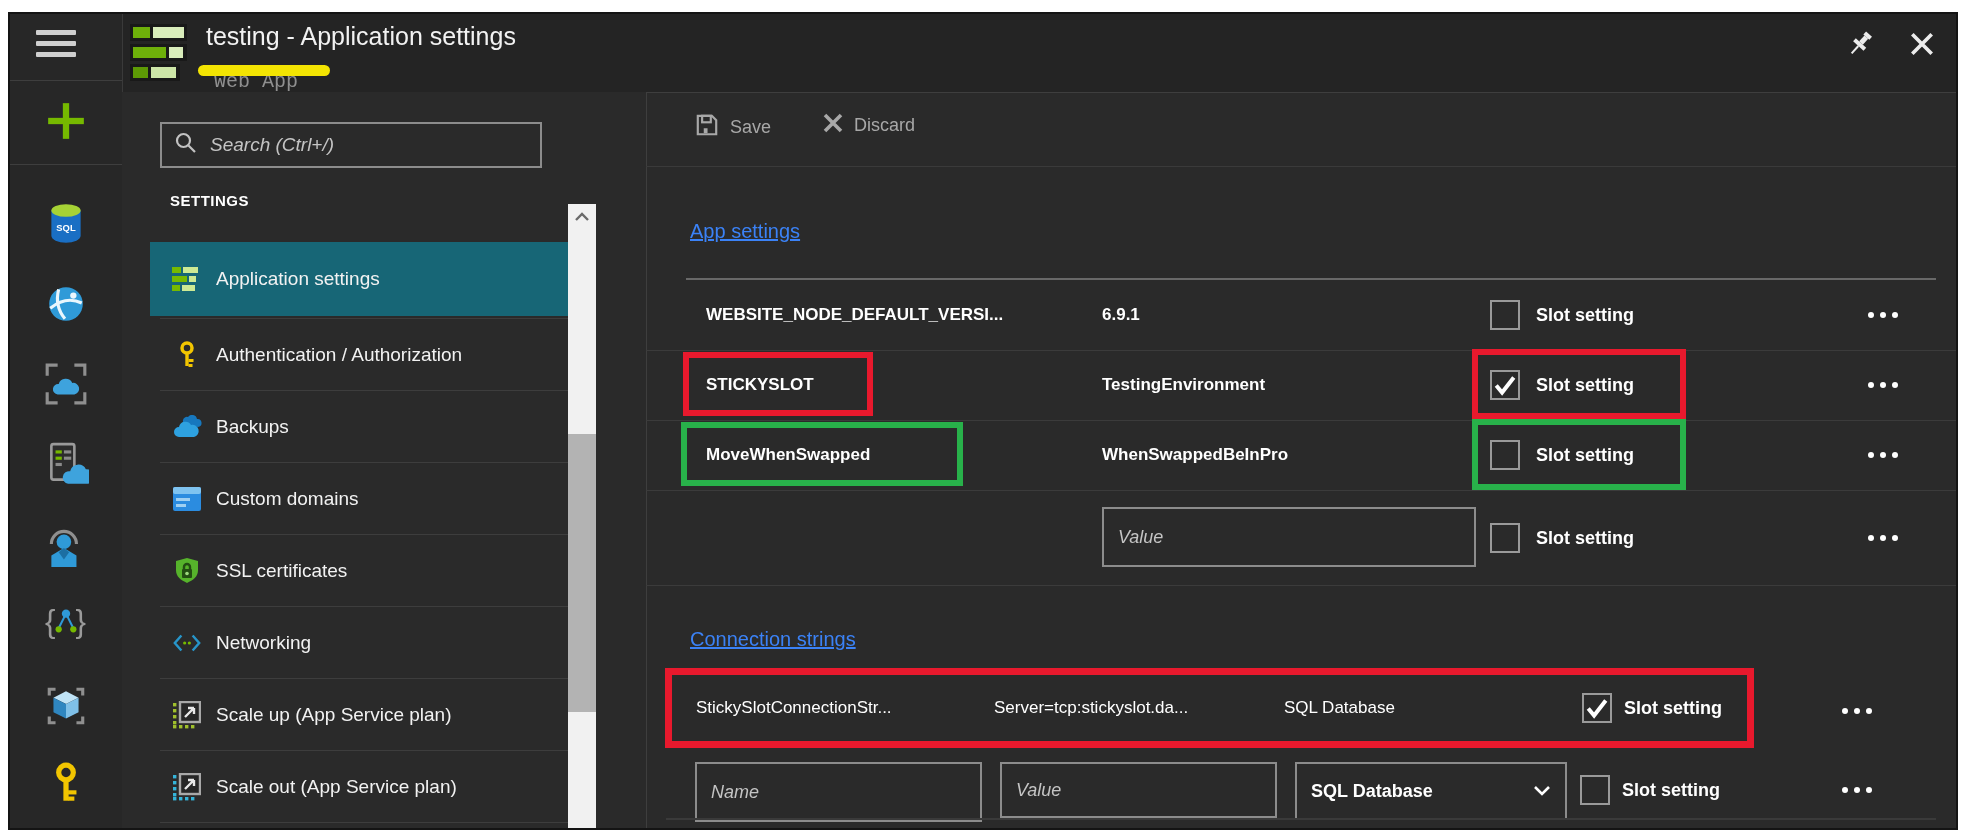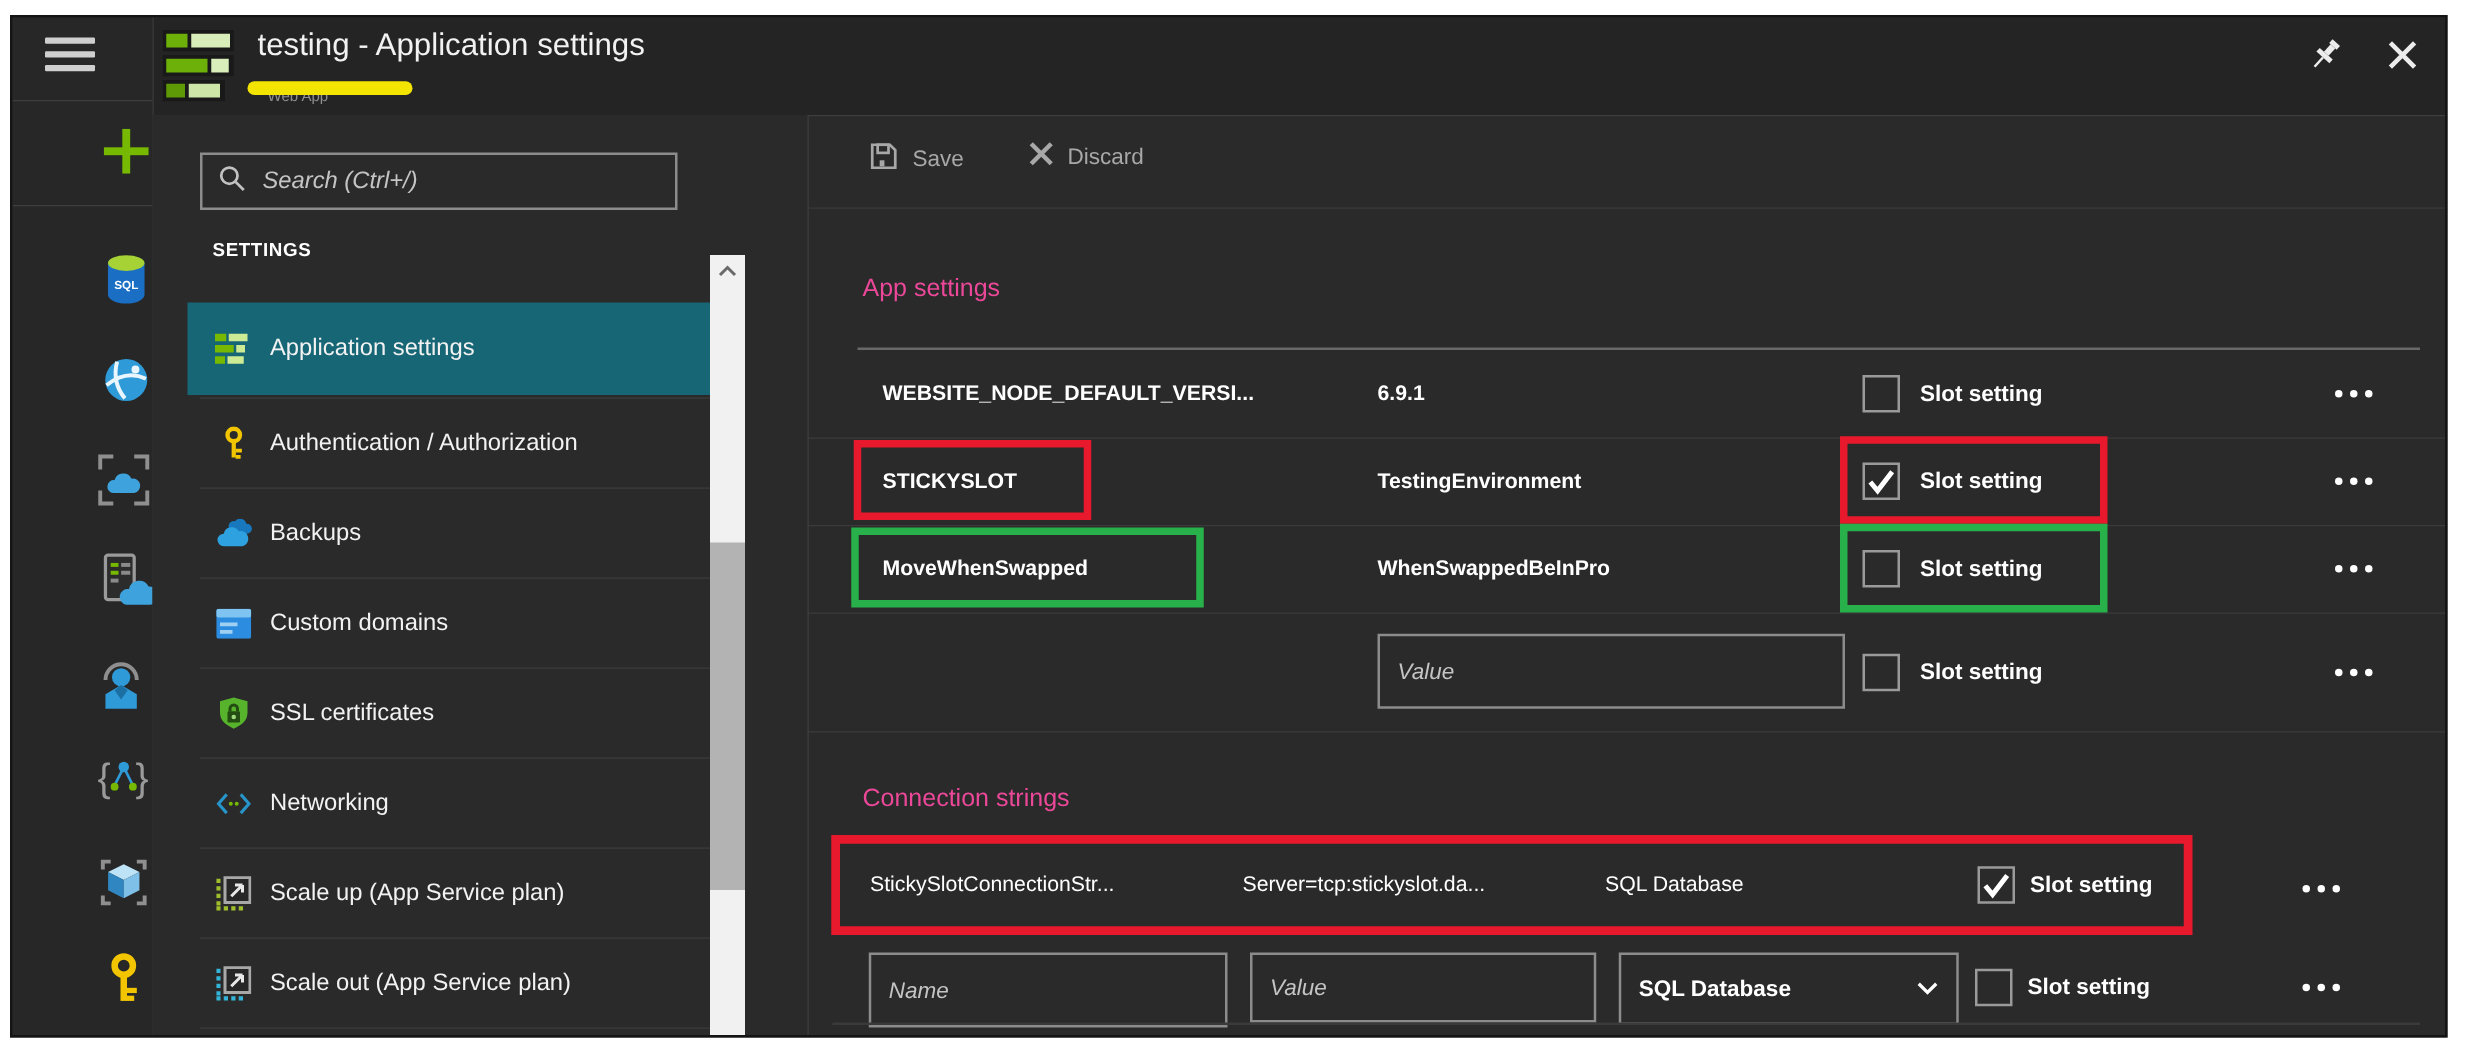--- a/index.html
+++ b/index.html
@@ -6,30 +6,30 @@
   body{background:#ffffff;font-family:"Liberation Sans","DejaVu Sans",sans-serif;}
   .page{position:relative;width:1972px;height:840px;background:#ffffff;overflow:hidden;}
   .frame{position:absolute;left:8px;top:12px;width:1950px;height:818px;background:#2a2a2a;
          border:2px solid #141414;box-sizing:border-box;overflow:hidden;}
   .abs{position:absolute;}
   .txt{position:absolute;white-space:nowrap;color:#fff;}
 
   
   .topbar{position:absolute;left:112px;top:0;width:1834px;height:78px;background:#242424;border-bottom:1px solid #3e3e3e;}
   .page-title{left:84px;top:8px;font-size:25px;color:#f2f2f2;}
-  .page-subtitle{left:92px;top:56px;font-size:12px;color:#8f8f8f;z-index:1;}
+  .page-subtitle{left:92px;top:56px;font-size:20px;color:#8f8f8f;z-index:1;font-family:Liberation Mono, monospace;}
   .yellow-mark{left:76px;top:51px;width:132px;height:11px;background:#f3e402;border-radius:6px;z-index:2;}
   .win-icon{left:8px;top:10px;}
   .pin-btn{right:80px;top:16px;cursor:pointer;}
   .close-btn{right:20px;top:16px;cursor:pointer;}
 
   
   .rail{position:absolute;left:0;top:0;width:112px;height:100%;background:#272727;border-right:1px solid #3a3a3a;}
   .rail-divider{position:absolute;left:0;width:112px;height:1px;background:#3e3e3e;}
-  .rail-item{position:absolute;left:0;width:112px;display:flex;justify-content:flex-end;cursor:pointer;}
+  .rail-item{position:absolute;left:0;width:112px;display:flex;justify-content:center;cursor:pointer;}
   .hamburger{position:absolute;left:26px;top:16px;width:44px;height:34px;cursor:pointer;}
   .hamburger i{display:block;width:40px;height:4.5px;background:#cfcfcf;border-radius:1px;margin-bottom:6.5px;}
 
   
   .sidebar{position:absolute;left:112px;top:78px;width:524px;height:736px;background:#2a2a2a;border-right:1px solid #3e3e3e;}
   .searchbox{position:absolute;left:38px;top:30px;width:378px;height:42px;border:2px solid #8c8c8c;
              display:flex;align-items:center;background:transparent;}
   .searchbox input{background:transparent;border:none;outline:none;color:#c4c4c4;font-style:italic;
                    font-size:19px;width:300px;font-family:inherit;}
   .searchbox input::placeholder{color:#c4c4c4;font-style:italic;}
@@ -44,21 +44,21 @@
   
   .sb{position:absolute;left:446px;top:112px;width:28px;height:624px;background:#f1f1f1;}
   .sb-up{position:absolute;left:0;top:0;width:28px;height:26px;background:#f1f1f1;display:flex;align-items:center;justify-content:center;cursor:pointer;}
   .sb-thumb{position:absolute;left:0;top:230px;width:28px;height:278px;background:#b3b3b3;cursor:grab;}
 
   
   .main{position:absolute;left:636px;top:78px;width:1310px;height:736px;}
   .toolbar-btn{position:absolute;top:20px;display:flex;align-items:center;gap:10px;color:#a8a8a8;font-size:18px;cursor:pointer;}
   .tb-save{left:48px;} .tb-discard{left:176px;}
   .toolbar-divider{position:absolute;left:0;top:74px;width:1310px;height:1px;background:#3a3a3a;}
-  .section-title{position:absolute;font-size:20px;color:#ec4899;}
+  .section-title{position:absolute;font-size:20px;color:#3b82f6;text-decoration:underline;}
   .h-underline{position:absolute;left:40px;top:186px;width:1250px;height:2px;background:#686868;}
   .grid-row{position:absolute;left:0;width:1310px;height:70px;border-bottom:1px solid #3b3b3b;}
   .cell{position:absolute;top:50%;transform:translateY(-50%);color:#fff;font-size:17px;font-weight:600;white-space:nowrap;}
   .ckey{left:60px;} .cval{left:456px;}
   .checkbox{position:absolute;top:50%;transform:translateY(-50%);width:30px;height:30px;border:2px solid #9a9a9a;
             box-sizing:border-box;background:transparent;cursor:pointer;}
   .checkbox svg{display:none;margin:-1px 0 0 -1px;}
   .checkbox[data-checked="true"] svg{display:block;}
   .slot-label{position:absolute;top:50%;transform:translateY(-50%);color:#fff;font-size:18px;font-weight:600;white-space:nowrap;}
   .cb-app{left:844px;} .lb-app{left:890px;}

